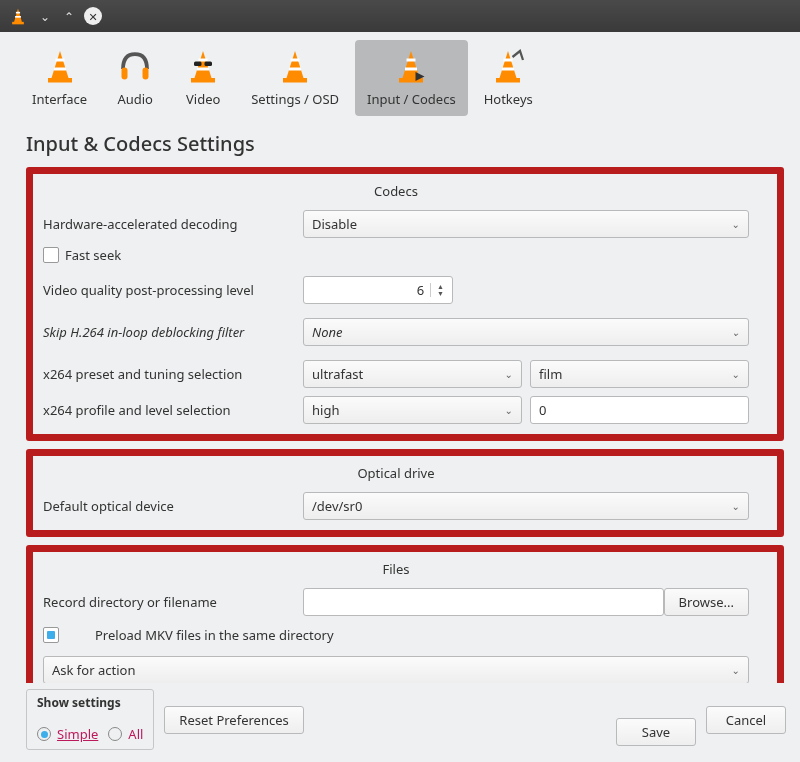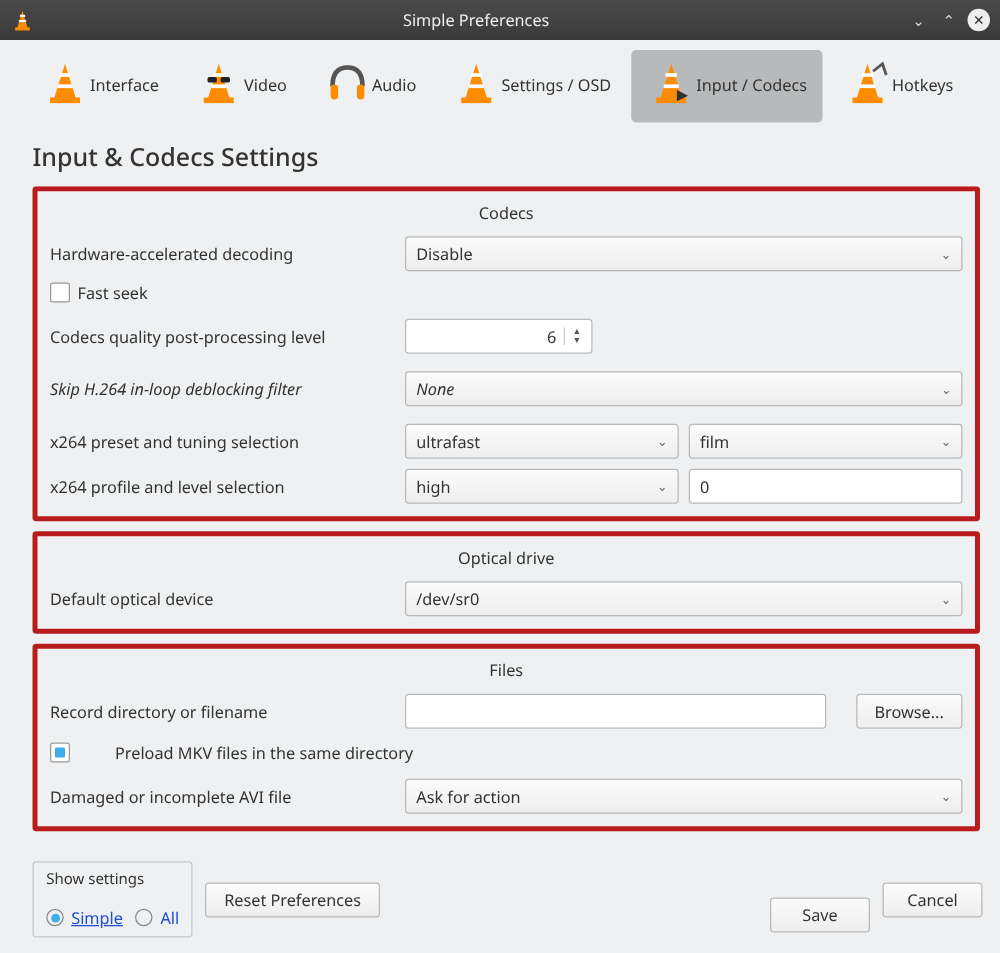--- a/index.html
+++ b/index.html
@@ -8,35 +8,35 @@
 .titlebar { height: 32px; background: linear-gradient(#4a4a4a, #3a3a3a); display: flex; align-items: center; padding: 0 8px; color: #eee; font-size: 13px; }
 .titlebar .app-icon { width: 20px; height: 20px; margin-right: 8px; }
 .titlebar .title { flex: 1; text-align: center; }
 .titlebar .winbtns { display: flex; gap: 6px; align-items: center; }
 .titlebar .chev { color: #ddd; font-size: 12px; padding: 0 4px; cursor: pointer; }
 .titlebar .close { width: 18px; height: 18px; border-radius: 50%; background: #eee; color: #333; display: flex; align-items: center; justify-content: center; font-size: 11px; cursor: pointer; }
 
 .window { background: #eff0f1; height: 730px; display: flex; flex-direction: column; }
 
 .tabs { display: flex; padding: 8px 20px 0 20px; gap: 4px; }
-.tab { display: flex; align-items: center; padding: 6px 12px 8px 12px; border-radius: 4px; cursor: pointer; font-size: 13px; color: #333; justify-content: center; }
+.tab { display: flex; flex-direction: column; align-items: center; padding: 6px 12px 8px 12px; border-radius: 4px; cursor: pointer; font-size: 13px; color: #333; justify-content: center; }
 .tab.active { background: #b8b9ba; }
 .tab .cone { width: 40px; height: 40px; display: flex; align-items: center; justify-content: center; margin-bottom: 4px; }
 
 .heading { font-size: 20px; font-weight: 500; color: #333; padding: 14px 26px 10px 26px; }
 
 .scroll-area { flex: 1; overflow-y: auto; padding: 0 10px 6px 26px; margin-right: 6px; }
 .scroll-area::-webkit-scrollbar { width: 10px; }
 .scroll-area::-webkit-scrollbar-track { background: #e4e5e6; border-radius: 5px; }
 .scroll-area::-webkit-scrollbar-thumb { background: #b0b2b4; border-radius: 5px; }
 
-.group { border: 4px solid #b91c1c; border-radius: 3px; margin-bottom: 8px; padding: 0 10px 10px 10px; background: #eff0f1; }
+.group { border: 7px solid #b91c1c; border-radius: 3px; margin-bottom: 8px; padding: 0 28px 10px 10px; background: #eff0f1; }
 .group-title { text-align: center; font-size: 13px; color: #333; padding: 8px 0 10px 0; }
 
-.row { display: flex; align-items: center; margin-bottom: 8px; gap: 24px; }
+.row { display: flex; align-items: center; margin-bottom: 8px; gap: 0; }
 .row.last { margin-bottom: 0; }
 .label { width: 260px; font-size: 13px; color: #333; }
 
 .select, .input-text, .spinbox, .btn {
   height: 28px; border: 1px solid #b8b9ba; border-radius: 3px;
   background: linear-gradient(#fbfbfb, #eeeeee); font-size: 13px; color: #333;
   padding: 0 8px; display: flex; align-items: center;
 }
 .select { flex: 1; justify-content: space-between; cursor: pointer; }
 .select .arrow { color: #666; font-size: 10px; }
@@ -49,43 +49,42 @@
 .checkbox-row { display: flex; align-items: center; gap: 6px; margin: 6px 0 12px 0; font-size: 13px; color: #333; }
 .checkbox { width: 16px; height: 16px; border: 1px solid #999; border-radius: 2px; background: #fff; cursor: pointer; display: flex; align-items: center; justify-content: center; }
 .checkbox.checked::after { content: ""; width: 8px; height: 8px; background: #3daee9; border-radius: 1px; }
 
 .split-selects { flex: 1; display: flex; gap: 8px; }
 .split-selects .select { flex: 1; }
 .split-selects .input-text { flex: 1; }
 
 .footer { display: flex; align-items: center; padding: 6px 14px 12px 26px; gap: 10px; }
 .show-settings { border: 1px solid #c5c6c8; border-radius: 3px; padding: 4px 10px 6px 10px; }
-.show-settings .ss-title { font-size: 12px; color: #333; margin-bottom: 14px; }
-.radio-row { display: flex; gap: 10px; align-items: center; font-size: 13px; color: #1d4ed8; }
+.show-settings .ss-title { font-size: 12px; color: #333; margin-bottom: 14px; font-weight: bold; }
+.radio-row { display: flex; gap: 10px; align-items: center; font-size: 13px; color: #be185d; }
 .radio { width: 14px; height: 14px; border: 1px solid #888; border-radius: 50%; display: inline-flex; align-items: center; justify-content: center; margin-right: 2px; cursor: pointer; }
 .radio.checked::after { content: ""; width: 7px; height: 7px; background: #3daee9; border-radius: 50%; }
 .radio-opt { display: flex; align-items: center; gap: 4px; cursor: pointer; }
 .radio-opt.sel { text-decoration: underline; }
 .spacer { flex: 1; }
 
 svg.cone-icon { width: 36px; height: 36px; }
 </style>
 </head>
 <body>
 
 <div class="titlebar">
   <span class="app-icon">
     <svg viewBox="0 0 24 24">
         <polygon points="12,3 17,20 7,20" fill="#ff8c00"></polygon>
         <rect x="9.5" y="7" width="5" height="2" fill="#fff"></rect>
         <rect x="8.5" y="12" width="7" height="2" fill="#fff"></rect>
         <rect x="5" y="19" width="14" height="3" fill="#ff8c00"></rect>
       </svg>
   </span>
-  <span class="title">Simple Preferences</span>
   <span class="winbtns">
     <span class="chev">⌄</span>
     <span class="chev">⌃</span>
     <span class="close">✕</span>
   </span>
 </div>
 
 <div class="window">
 
   <div class="tabs">
@@ -96,47 +95,47 @@
             <rect x="9" y="7" width="6" height="2" fill="#fff"></rect>
             <rect x="8" y="13" width="8" height="2" fill="#fff"></rect>
             <rect x="4" y="20" width="16" height="3" fill="#ff8c00"></rect>
           </svg>
         </span>
       <span>Interface</span>
     </div>
     <div class="tab">
       <span class="cone">
           <svg class="cone-icon" viewBox="0 0 24 24">
-            <polygon points="12,2 18,21 6,21" fill="#ff8c00"></polygon>
-            <rect x="9" y="7" width="6" height="2" fill="#fff"></rect>
-            <rect x="8" y="13" width="8" height="2" fill="#fff"></rect>
-            <rect x="4" y="20" width="16" height="3" fill="#ff8c00"></rect>
-            <rect x="6" y="9" width="5" height="3" fill="#222" rx="1"></rect>
-            <rect x="13" y="9" width="5" height="3" fill="#222" rx="1"></rect>
-          </svg>
-        </span>
-      <span>Video</span>
-    </div>
-    <div class="tab">
-      <span class="cone">
-          <svg class="cone-icon" viewBox="0 0 24 24">
             <path d="M4 14 Q4 4 12 4 Q20 4 20 14" stroke="#555" stroke-width="2.5" fill="none"></path>
             <rect x="3" y="13" width="4" height="8" rx="2" fill="#ff8c00"></rect>
             <rect x="17" y="13" width="4" height="8" rx="2" fill="#ff8c00"></rect>
           </svg>
         </span>
       <span>Audio</span>
     </div>
     <div class="tab">
       <span class="cone">
           <svg class="cone-icon" viewBox="0 0 24 24">
             <polygon points="12,2 18,21 6,21" fill="#ff8c00"></polygon>
             <rect x="9" y="7" width="6" height="2" fill="#fff"></rect>
             <rect x="8" y="13" width="8" height="2" fill="#fff"></rect>
             <rect x="4" y="20" width="16" height="3" fill="#ff8c00"></rect>
+            <rect x="6" y="9" width="5" height="3" fill="#222" rx="1"></rect>
+            <rect x="13" y="9" width="5" height="3" fill="#222" rx="1"></rect>
+          </svg>
+        </span>
+      <span>Video</span>
+    </div>
+    <div class="tab">
+      <span class="cone">
+          <svg class="cone-icon" viewBox="0 0 24 24">
+            <polygon points="12,2 18,21 6,21" fill="#ff8c00"></polygon>
+            <rect x="9" y="7" width="6" height="2" fill="#fff"></rect>
+            <rect x="8" y="13" width="8" height="2" fill="#fff"></rect>
+            <rect x="4" y="20" width="16" height="3" fill="#ff8c00"></rect>
           </svg>
         </span>
       <span>Settings / OSD</span>
     </div>
     <div class="tab active">
       <span class="cone">
           <svg class="cone-icon" viewBox="0 0 24 24">
             <polygon points="12,2 18,21 6,21" fill="#ff8c00"></polygon>
             <rect x="9" y="7" width="6" height="2" fill="#fff"></rect>
             <rect x="8" y="13" width="8" height="2" fill="#fff"></rect>
@@ -174,21 +173,21 @@
           <span class="arrow">⌄</span>
         </div>
       </div>
 
       <div class="checkbox-row">
         <span class="checkbox"></span>
         <span>Fast seek</span>
       </div>
 
       <div class="row">
-        <div class="label">Codecs quality post-processing level</div>
+        <div class="label">Video quality post-processing level</div>
         <div class="spinbox">
           <span>6</span>
           <span class="spin-arrows">
               <span>▲</span>
               <span>▼</span>
             </span>
         </div>
       </div>
 
       <div class="row" style="margin-top:14px;font-style:italic;">
@@ -247,21 +246,20 @@
         </div>
         <div class="btn">
           <span>Browse...</span>
         </div>
       </div>
       <div class="checkbox-row" style="margin-top:10px;gap:36px;">
         <span class="checkbox checked"></span>
         <span>Preload MKV files in the same directory</span>
       </div>
       <div class="row last">
-        <div class="label">Damaged or incomplete AVI file</div>
         <div class="select">
           <span>Ask for action</span>
           <span class="arrow">⌄</span>
         </div>
       </div>
     </div>
 
   </div>
 
   <div class="footer">

